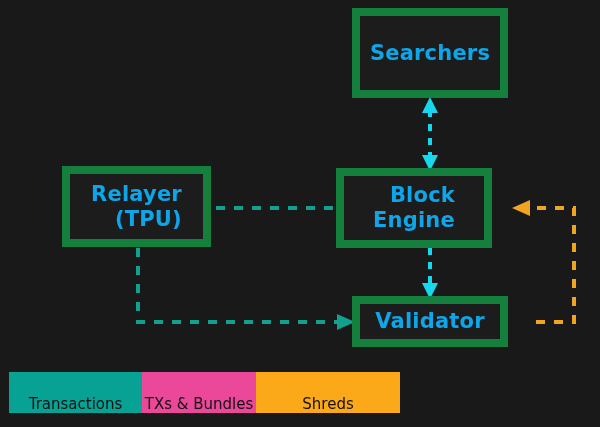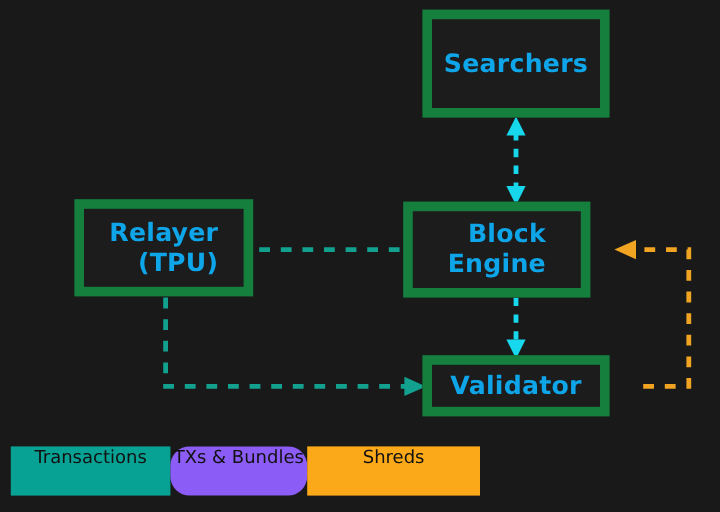--- a/index.html
+++ b/index.html
@@ -44,29 +44,29 @@
     position: absolute;
     left: 9px;
     top: 372px;
     width: 403px;
     height: 41px;
     display: flex;
     box-sizing: border-box;
   }
   .legend-seg {
     display: flex;
-    align-items: flex-start;
+    align-items: flex-end;
     justify-content: center;
     font-size: 15px;
     color: #111111;
     font-family: "DejaVu Sans", sans-serif;
     box-sizing: border-box;
   }
   #legend-transactions { width: 133px; background: #08a295; }
-  #legend-txbundles    { width: 114px; background: #8b5cf6; border-radius: 16px; }
+  #legend-txbundles    { width: 114px; background: #ec4899; }
   #legend-shreds       { width: 144px; background: #fba919; }
 </style>
 </head>
 <body>
 
 <div id="canvas">
 
   <div class="edge" style="left:412px; top:96px; width:36px; height:76px;">
     <svg width="36" height="76" viewBox="0 0 36 76">
       <line x1="18" y1="14" x2="18" y2="62" stroke="#17d7ec" stroke-width="4" stroke-dasharray="7,7"></line>

